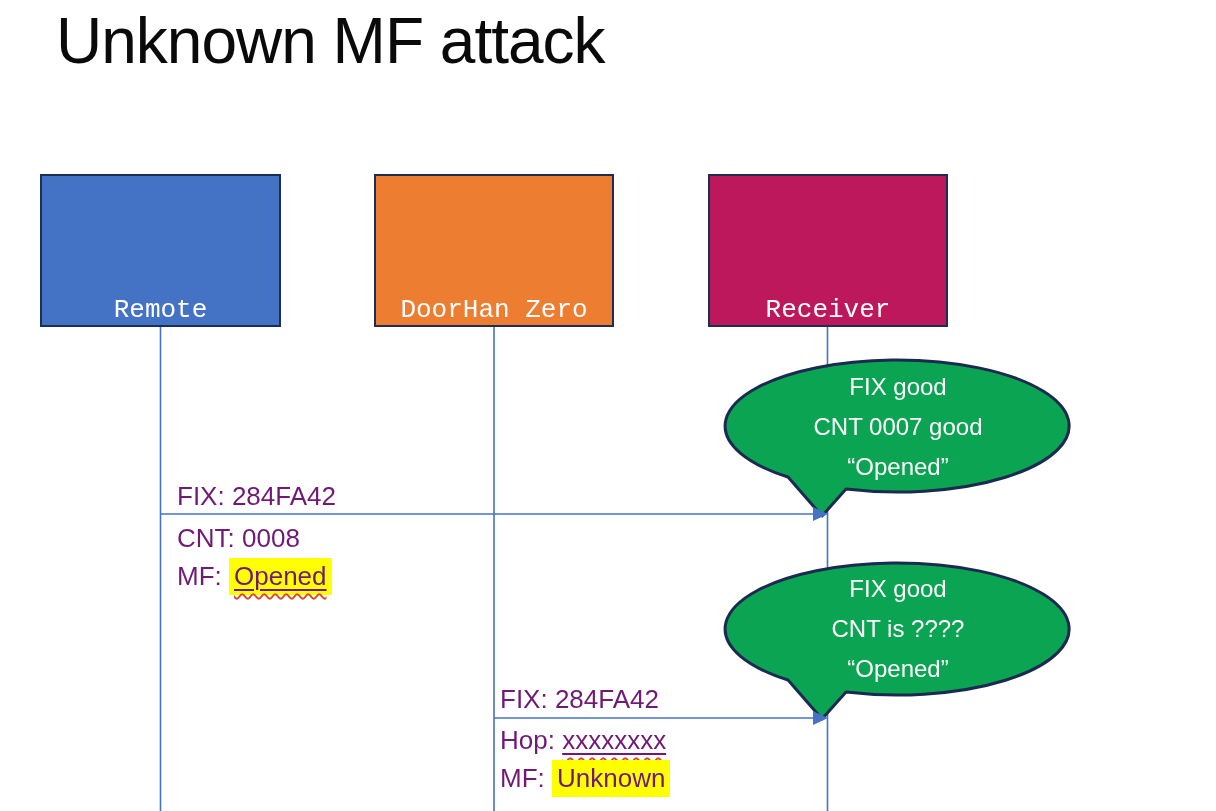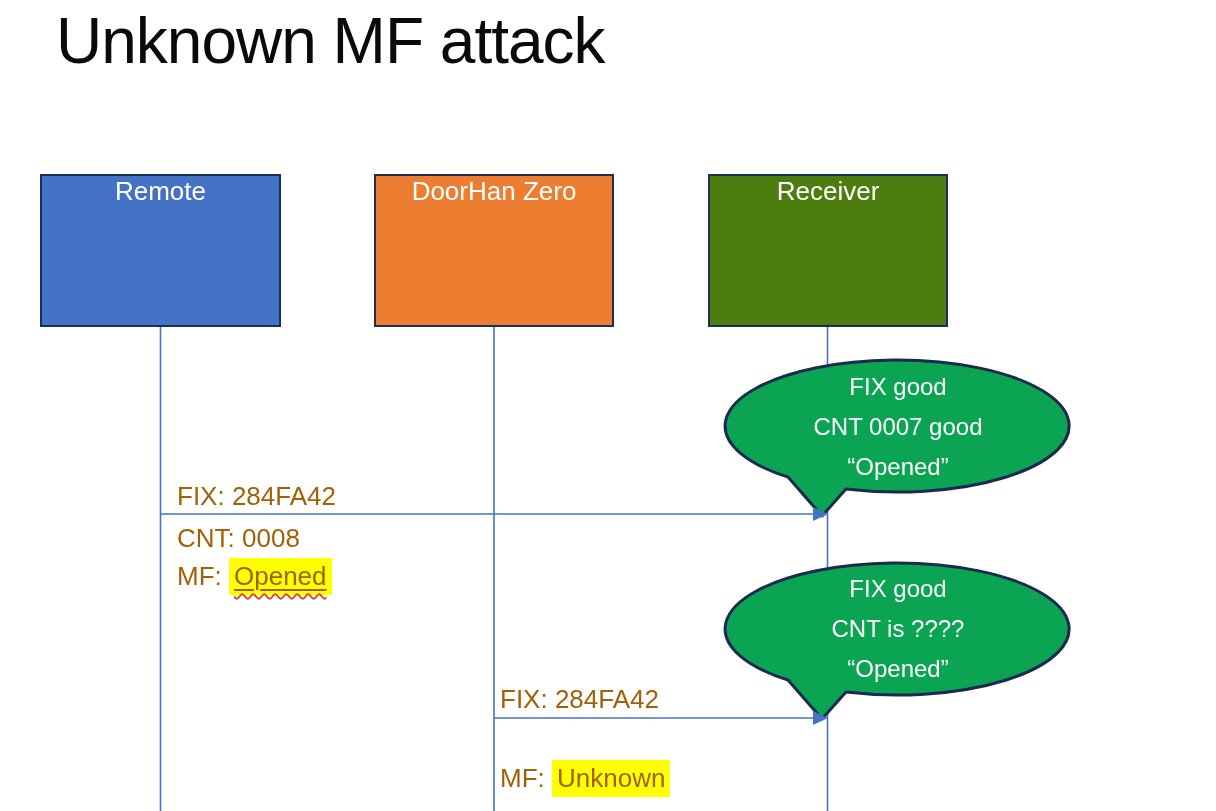--- a/index.html
+++ b/index.html
@@ -7,29 +7,29 @@
     position:relative;width:1208px;height:811px;background:#ffffff;overflow:hidden;
     font-family:"Liberation Sans",sans-serif;
     padding-left:20px;
   }
   .slide-title{
     position:absolute;left:56px;top:4px;font-size:64px;font-weight:300;
     color:#0a0a0a;letter-spacing:-1px;white-space:nowrap;
   }
   .actor-box{
     position:absolute;top:174px;height:153px;box-sizing:border-box;
-    border:2.5px solid #1b2f54;display:flex;align-items:flex-start;justify-content:center;
+    border:2.5px solid #1b2f54;display:flex;align-items:flex-end;justify-content:center;font-family:Liberation Mono, monospace;
   }
   .actor-label{color:#ffffff;font-size:26px;white-space:nowrap;}
   #box-remote{left:40px;width:241px;background:#4472c4;}
   #box-flipper{left:374px;width:240px;background:#ed7d31;}
-  #box-receiver{left:708px;width:240px;background:#4d7c0f;}
+  #box-receiver{left:708px;width:240px;background:#be185d;}
   svg.overlay{position:absolute;left:0;top:0;width:1216px;height:811px;}
   .msg-line{
-    position:absolute;font-size:26px;color:#a16207;white-space:nowrap;line-height:32px;
+    position:absolute;font-size:26px;color:#701a75;white-space:nowrap;line-height:32px;
   }
   .hl{background:#ffff00;padding:3px 5px 4px 5px;}
   .squiggle-wrap{
     text-decoration:underline wavy #e0442c;text-decoration-thickness:2px;text-underline-offset:8px;
   }
   .solid-underline{
     text-decoration:underline solid;text-decoration-thickness:1.5px;text-underline-offset:4px;
   }
   .bubble-text{
     position:absolute;width:344px;text-align:center;color:#ffffff;font-size:24px;
@@ -83,17 +83,20 @@
     <div>“Opened”</div>
   </div>
 
   <div class="msg-line" style="left:177px;top:480px;">FIX: 284FA42</div>
   <div class="msg-line" style="left:177px;top:522px;">CNT: 0008</div>
   <div class="msg-line" style="left:177px;top:560px;">
     <span>MF: </span><span class="squiggle-wrap"><span class="hl solid-underline">Opened</span></span>
   </div>
 
   <div class="msg-line" style="left:500px;top:683px;">FIX: 284FA42</div>
+  <div class="msg-line" style="left:500px;top:724px;">
+    <span>Hop: </span><span class="squiggle-wrap"><span class="solid-underline">xxxxxxxx</span></span>
+  </div>
   <div class="msg-line" style="left:500px;top:762px;">
     <span>MF: </span><span class="hl">Unknown</span>
   </div>
 
 </div>
 
 </body></html>

